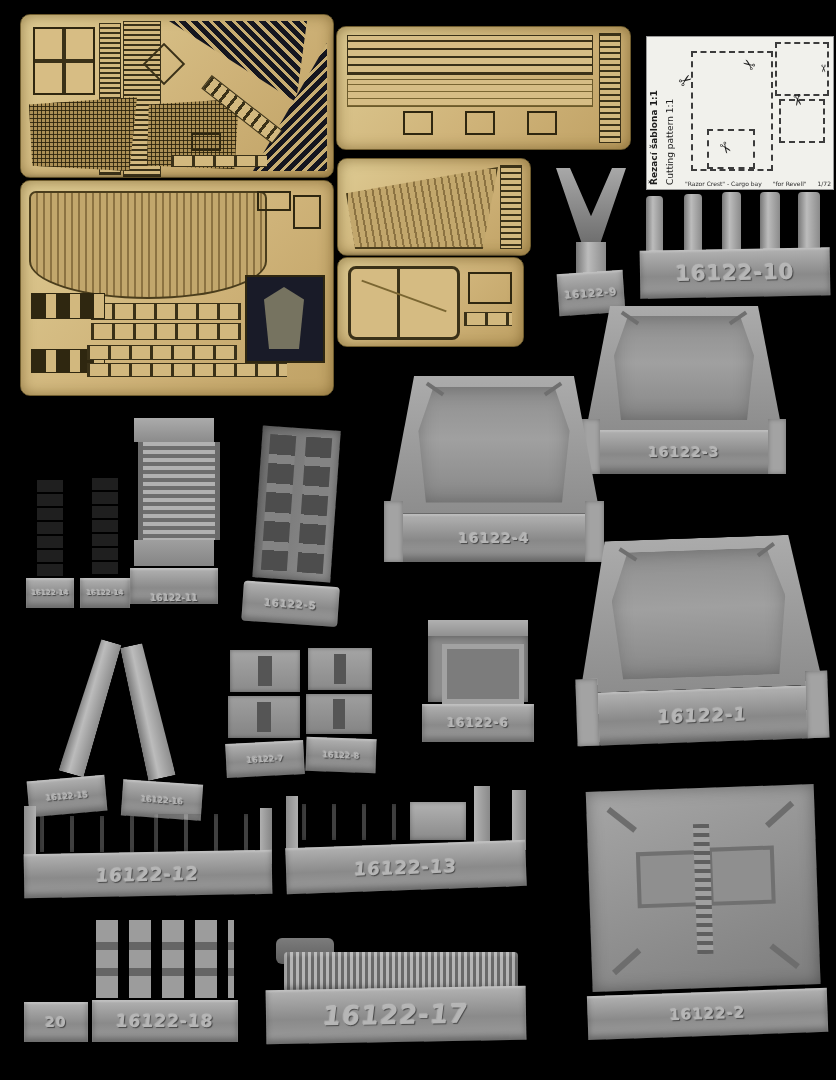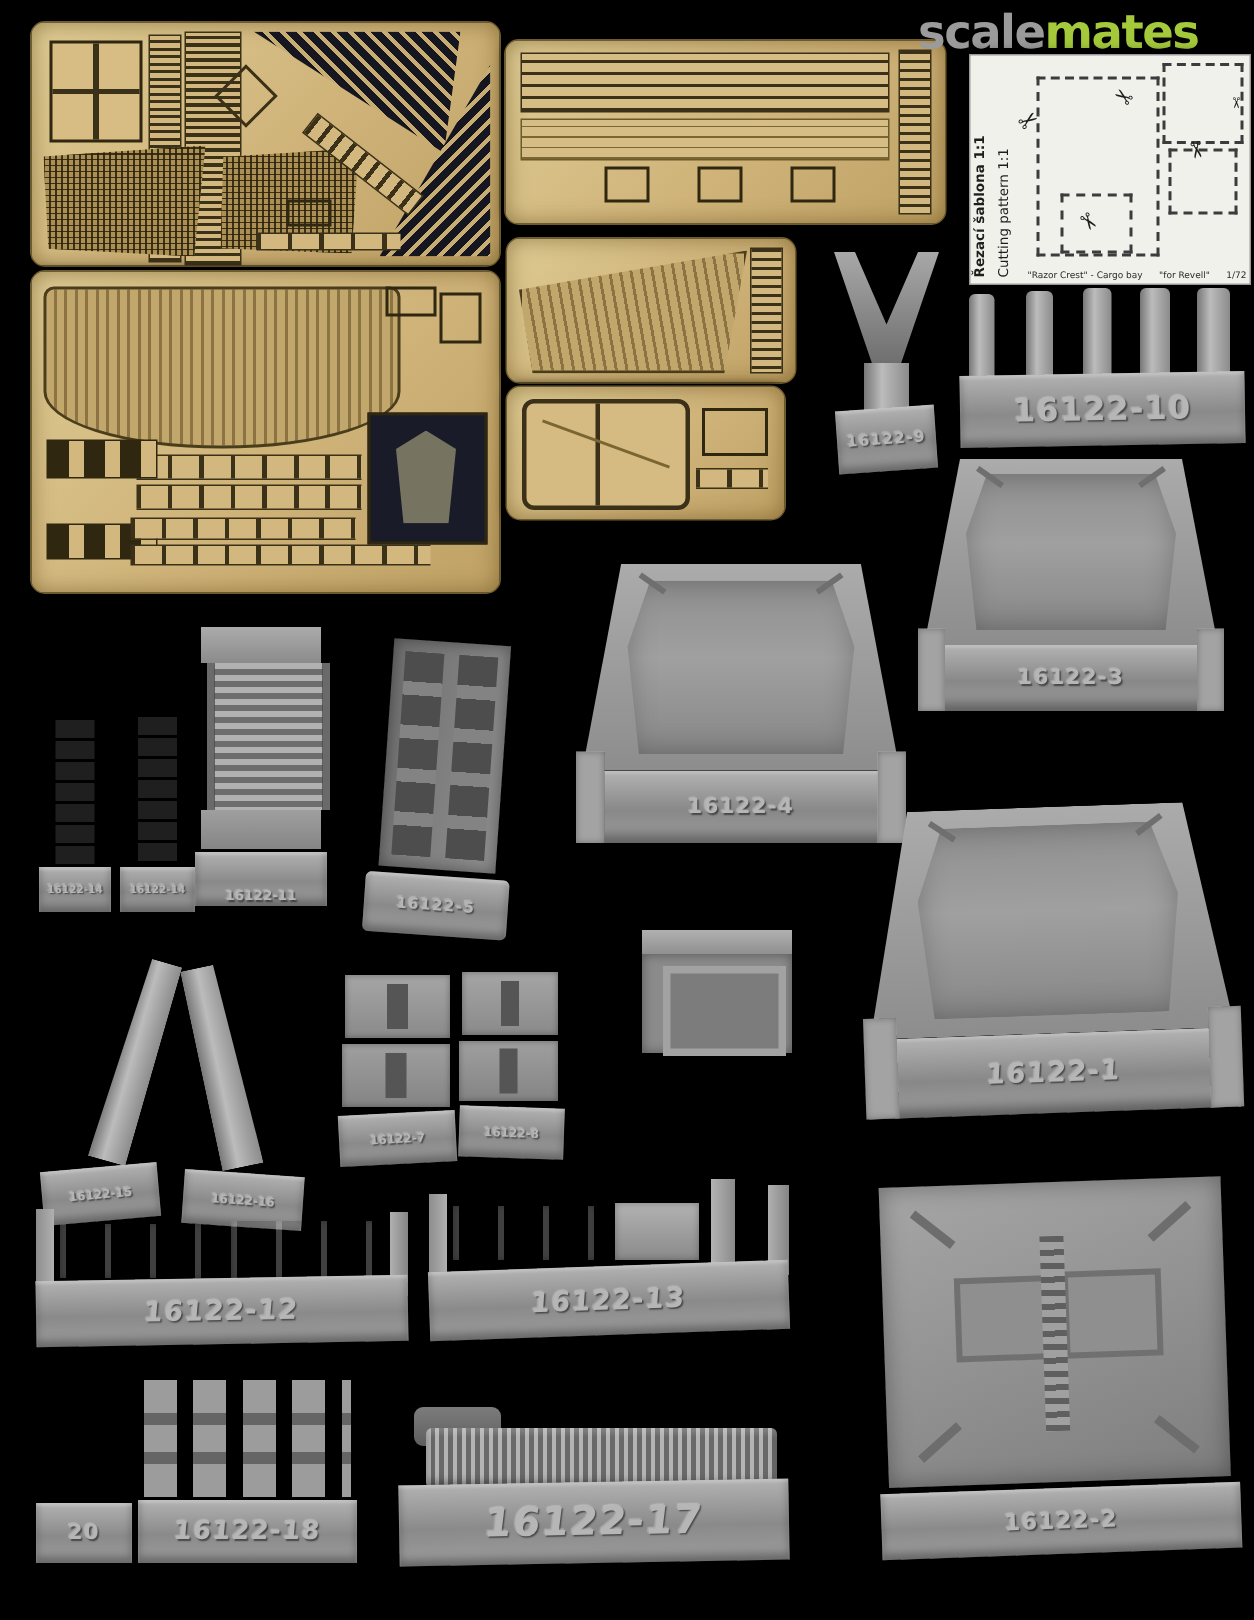--- a/index.html
+++ b/index.html
@@ -82,23 +82,20 @@
 
   <div class="abs brass" style="left:336px;top:26px;width:293px;height:122px;">
     <div class="etch" style="left:10px;top:8px;width:244px;height:38px;border:1px solid #3a3118;background:repeating-linear-gradient(0deg,#3a3118 0 2px,#d6bd85 2px 8px);"></div>
     <div class="etch" style="left:10px;top:52px;width:244px;height:26px;border:1px solid #6b5a2c;background:repeating-linear-gradient(0deg,#7a6632 0 1px,#d6bd85 1px 7px);"></div>
     <div class="etch darkbox" style="left:66px;top:84px;width:26px;height:20px;"></div>
     <div class="etch darkbox" style="left:128px;top:84px;width:26px;height:20px;"></div>
     <div class="etch darkbox" style="left:190px;top:84px;width:26px;height:20px;"></div>
     <div class="etch" style="left:262px;top:6px;width:20px;height:108px;border:1px solid #3a3118;background:repeating-linear-gradient(180deg,#3a3118 0 2px,#d2b87e 2px 6px);"></div>
   </div>
 
-  <div class="abs logo" style="left:612px;top:4px;">
-    <span style="color:#9b9b9b;">scale</span><span style="color:#a4c93b;">mates</span>
-  </div>
 
   <div class="abs card" style="left:646px;top:36px;width:186px;height:152px;">
     <div class="abs vtext" style="left:2px;top:4px;height:144px;font-size:9px;font-weight:bold;">Řezací šablona 1:1</div>
     <div class="abs vtext" style="left:18px;top:4px;height:144px;font-size:9px;">Cutting pattern 1:1</div>
     <div class="dash" style="left:44px;top:14px;width:78px;height:116px;"></div>
     <div class="dash" style="left:128px;top:5px;width:50px;height:50px;"></div>
     <div class="dash" style="left:132px;top:62px;width:42px;height:40px;"></div>
     <div class="dash" style="left:60px;top:92px;width:44px;height:36px;"></div>
     <div class="scissor" style="left:32px;top:34px;font-size:16px;transform:rotate(-35deg);">✂</div>
     <div class="scissor" style="left:96px;top:18px;font-size:15px;transform:rotate(215deg);">✂</div>
@@ -153,21 +150,21 @@
     <div class="abs col-grad" style="left:6px;top:4px;width:17px;height:58px;border-radius:4px 4px 0 0;"></div>
     <div class="abs col-grad" style="left:44px;top:2px;width:18px;height:60px;border-radius:4px 4px 0 0;"></div>
     <div class="abs col-grad" style="left:82px;top:0;width:19px;height:62px;border-radius:4px 4px 0 0;"></div>
     <div class="abs col-grad" style="left:120px;top:0;width:20px;height:62px;border-radius:4px 4px 0 0;"></div>
     <div class="abs col-grad" style="left:158px;top:0;width:22px;height:62px;border-radius:4px 4px 0 0;"></div>
     <div class="abs base-bar" style="left:0;bottom:0;width:190px;height:48px;transform:rotate(-1deg);">
       <span class="resin-label" style="font-size:21px;">16122-10</span>
     </div>
   </div>
 
-  <div class="abs" style="left:614px;top:306px;width:200px;height:168px;">
+  <div class="abs" style="left:584px;top:306px;width:200px;height:168px;">
     <div class="ramp-top">
       <div class="ramp-panel"></div>
       <div class="corner-mark" style="left:18%;top:8%;transform:rotate(35deg);"></div>
       <div class="corner-mark" style="right:18%;top:8%;transform:rotate(-35deg);"></div>
     </div>
     <div class="ramp-base">
       <span class="resin-label" style="font-size:14px;">16122-3</span>
     </div>
     <div class="foot" style="left:-2px;"></div>
     <div class="foot" style="right:-2px;"></div>
@@ -266,20 +263,23 @@
     </div>
     <div class="abs base-bar" style="left:0;bottom:0;width:70px;height:34px;transform:rotate(2deg);">
       <span class="resin-label" style="font-size:8px;letter-spacing:0;">16122-8</span>
     </div>
   </div>
 
   <div class="abs" style="left:422px;top:620px;width:112px;height:122px;">
     <div class="abs" style="left:6px;top:0;width:100px;height:16px;background:linear-gradient(180deg,#b0b0b0,#909090);"></div>
     <div class="abs" style="left:6px;top:16px;width:100px;height:66px;background:#8b8b8b;box-shadow:inset 0 0 8px rgba(0,0,0,.4);">
       <div class="abs" style="left:14px;top:8px;width:72px;height:50px;border:5px solid #a2a2a2;background:#7c7c7c;"></div>
+    </div>
+    <div class="abs base-bar" style="left:0;bottom:0;width:112px;height:38px;">
+      <span class="resin-label" style="font-size:12px;">16122-6</span>
     </div>
   </div>
 
   <div class="abs" style="left:24px;top:812px;width:248px;height:84px;">
     <div class="abs" style="left:0;top:-6px;width:12px;height:58px;background:linear-gradient(90deg,#8d8d8d,#b0b0b0);"></div>
     <div class="abs" style="left:16px;top:4px;width:100px;height:36px;background:linear-gradient(180deg,#b2b2b2,#8a8a8a);box-shadow:inset 0 0 5px rgba(0,0,0,.3);background-image:repeating-linear-gradient(90deg,rgba(255,255,255,.25) 0 4px,rgba(0,0,0,0) 4px 30px);"></div>
     <div class="abs" style="left:130px;top:2px;width:104px;height:38px;background:linear-gradient(180deg,#b2b2b2,#8a8a8a);box-shadow:inset 0 0 5px rgba(0,0,0,.3);background-image:repeating-linear-gradient(90deg,rgba(255,255,255,.25) 0 4px,rgba(0,0,0,0) 4px 30px);"></div>
     <div class="abs" style="right:0;top:-4px;width:12px;height:56px;background:linear-gradient(90deg,#b0b0b0,#858585);"></div>
     <div class="abs base-bar" style="left:0;bottom:0;width:248px;height:44px;transform:rotate(-1deg);">
       <span class="resin-label" style="font-size:18px;transform:skewX(-6deg);">16122-12</span>

